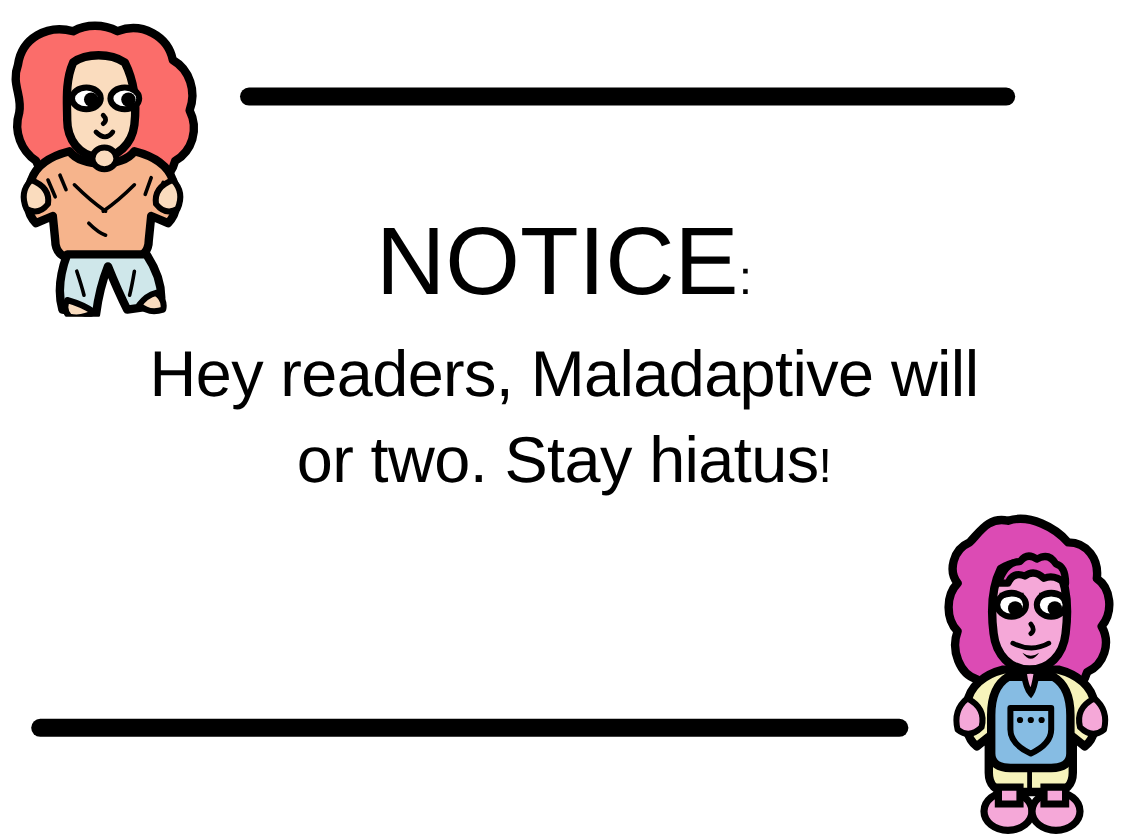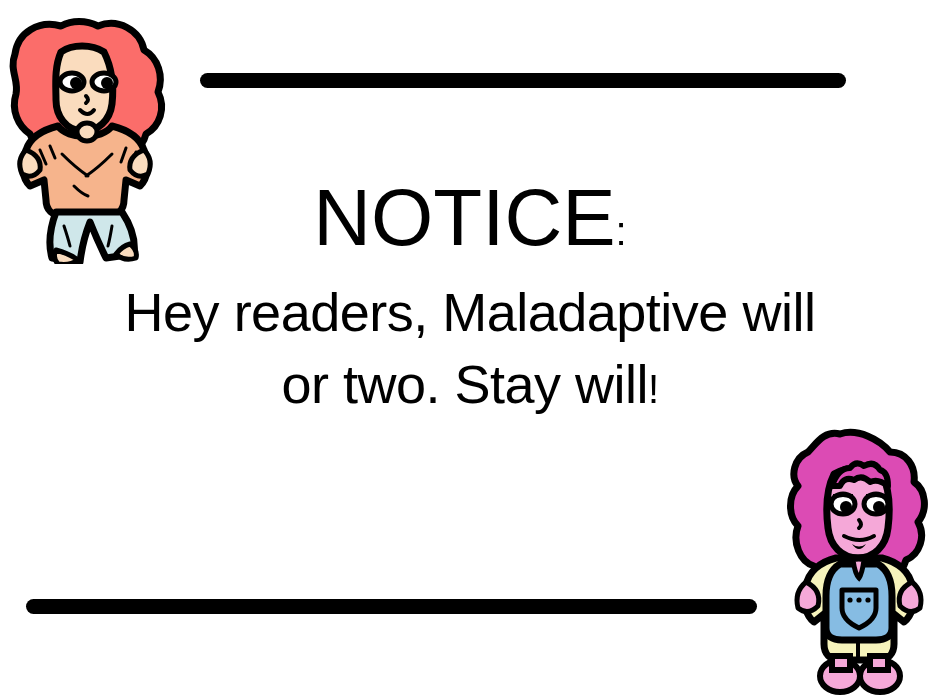--- a/index.html
+++ b/index.html
@@ -74,21 +74,21 @@
 <div id="poster">
 
   <div class="rule" id="rule-top"></div>
 
   <div id="notice-heading">
     <span>NOTICE</span><span class="colon">:</span>
   </div>
 
   <div id="notice-body">
     <span class="line">Hey readers, Maladaptive will</span>
-    <span class="line"><span>or two. Stay will</span><span class="bang">!</span></span>
+    <span class="line"><span>or two. Stay hiatus</span><span class="bang">!</span></span>
   </div>
 
   <div class="rule" id="rule-bottom"></div>
 
   <div class="character" id="character-left">
     <svg viewBox="0 0 170 250" xmlns="http://www.w3.org/2000/svg">
       <g stroke="#000" stroke-width="7" stroke-linejoin="round" stroke-linecap="round">
 
         <path fill="#fb6d6a" d="M55 12 C33 6 12 18 9 40 C3 56 13 66 10 80
                  C5 96 12 112 24 120 C30 136 44 144 58 140

